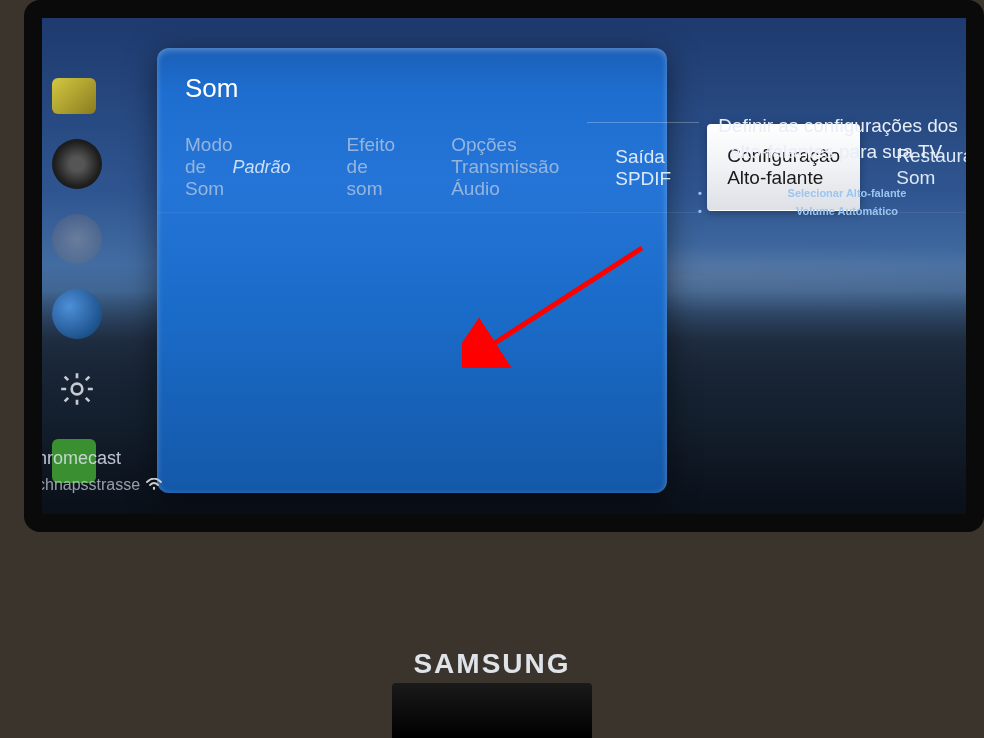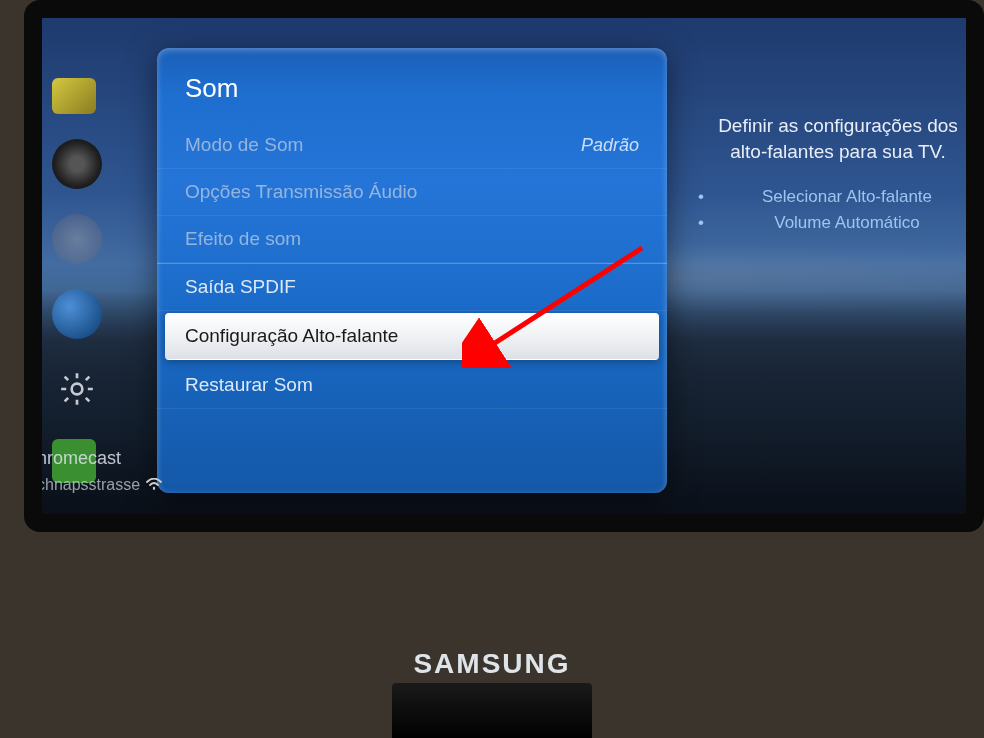--- a/index.html
+++ b/index.html
@@ -81,21 +81,21 @@
     border-radius: 12px;
     box-shadow: 0 6px 30px rgba(0,0,0,0.5), inset 0 2px 6px rgba(255,255,255,0.3);
     padding: 20px 0 10px 0;
   }
   .menu-title {
     color: #fff;
     font-size: 26px;
     font-weight: 500;
     padding: 5px 28px 18px 28px;
   }
-  .menu-items { display: flex; flex-direction: column; }
+  .menu-items { display: flex; }
   .menu-item {
     display: flex;
     justify-content: space-between;
     align-items: center;
     padding: 12px 28px;
     color: #dde8f5;
     font-size: 19px;
     border-bottom: 1px solid rgba(255,255,255,0.08);
   }
   .menu-item.disabled { color: #a8c0e0; opacity: 0.85; }
@@ -119,24 +119,25 @@
     color: #e8eef8;
     text-align: center;
   }
   .help-title {
     font-size: 19px;
     line-height: 1.35;
     margin-bottom: 20px;
   }
   .help-list { list-style: none; }
   .help-list li {
-    font-size: 17px;
+    font-size: 11px;
     color: #9cc5f0;
     padding: 3px 0 3px 18px;
     position: relative;
+    font-weight: bold;
   }
   .help-list li::before {
     content: "•";
     position: absolute;
     left: 0;
     color: #9cc5f0;
   }
 
   .overlay-text {
     position: absolute;
@@ -210,24 +211,24 @@
   </div>
 
   <div class="menu-panel">
     <div class="menu-title">Som</div>
     <div class="menu-items">
       <div class="menu-item disabled">
         <span>Modo de Som</span>
         <span class="menu-value">Padrão</span>
       </div>
       <div class="menu-item disabled">
+        <span>Efeito de som</span>
+      </div>
+      <div class="menu-item disabled">
         <span>Opções Transmissão Áudio</span>
-      </div>
-      <div class="menu-item disabled">
-        <span>Efeito de som</span>
       </div>
       <div class="menu-item section-start">
         <span>Saída SPDIF</span>
       </div>
       <div class="menu-item selected">
         <span>Configuração Alto-falante</span>
       </div>
       <div class="menu-item">
         <span>Restaurar Som</span>
       </div>

